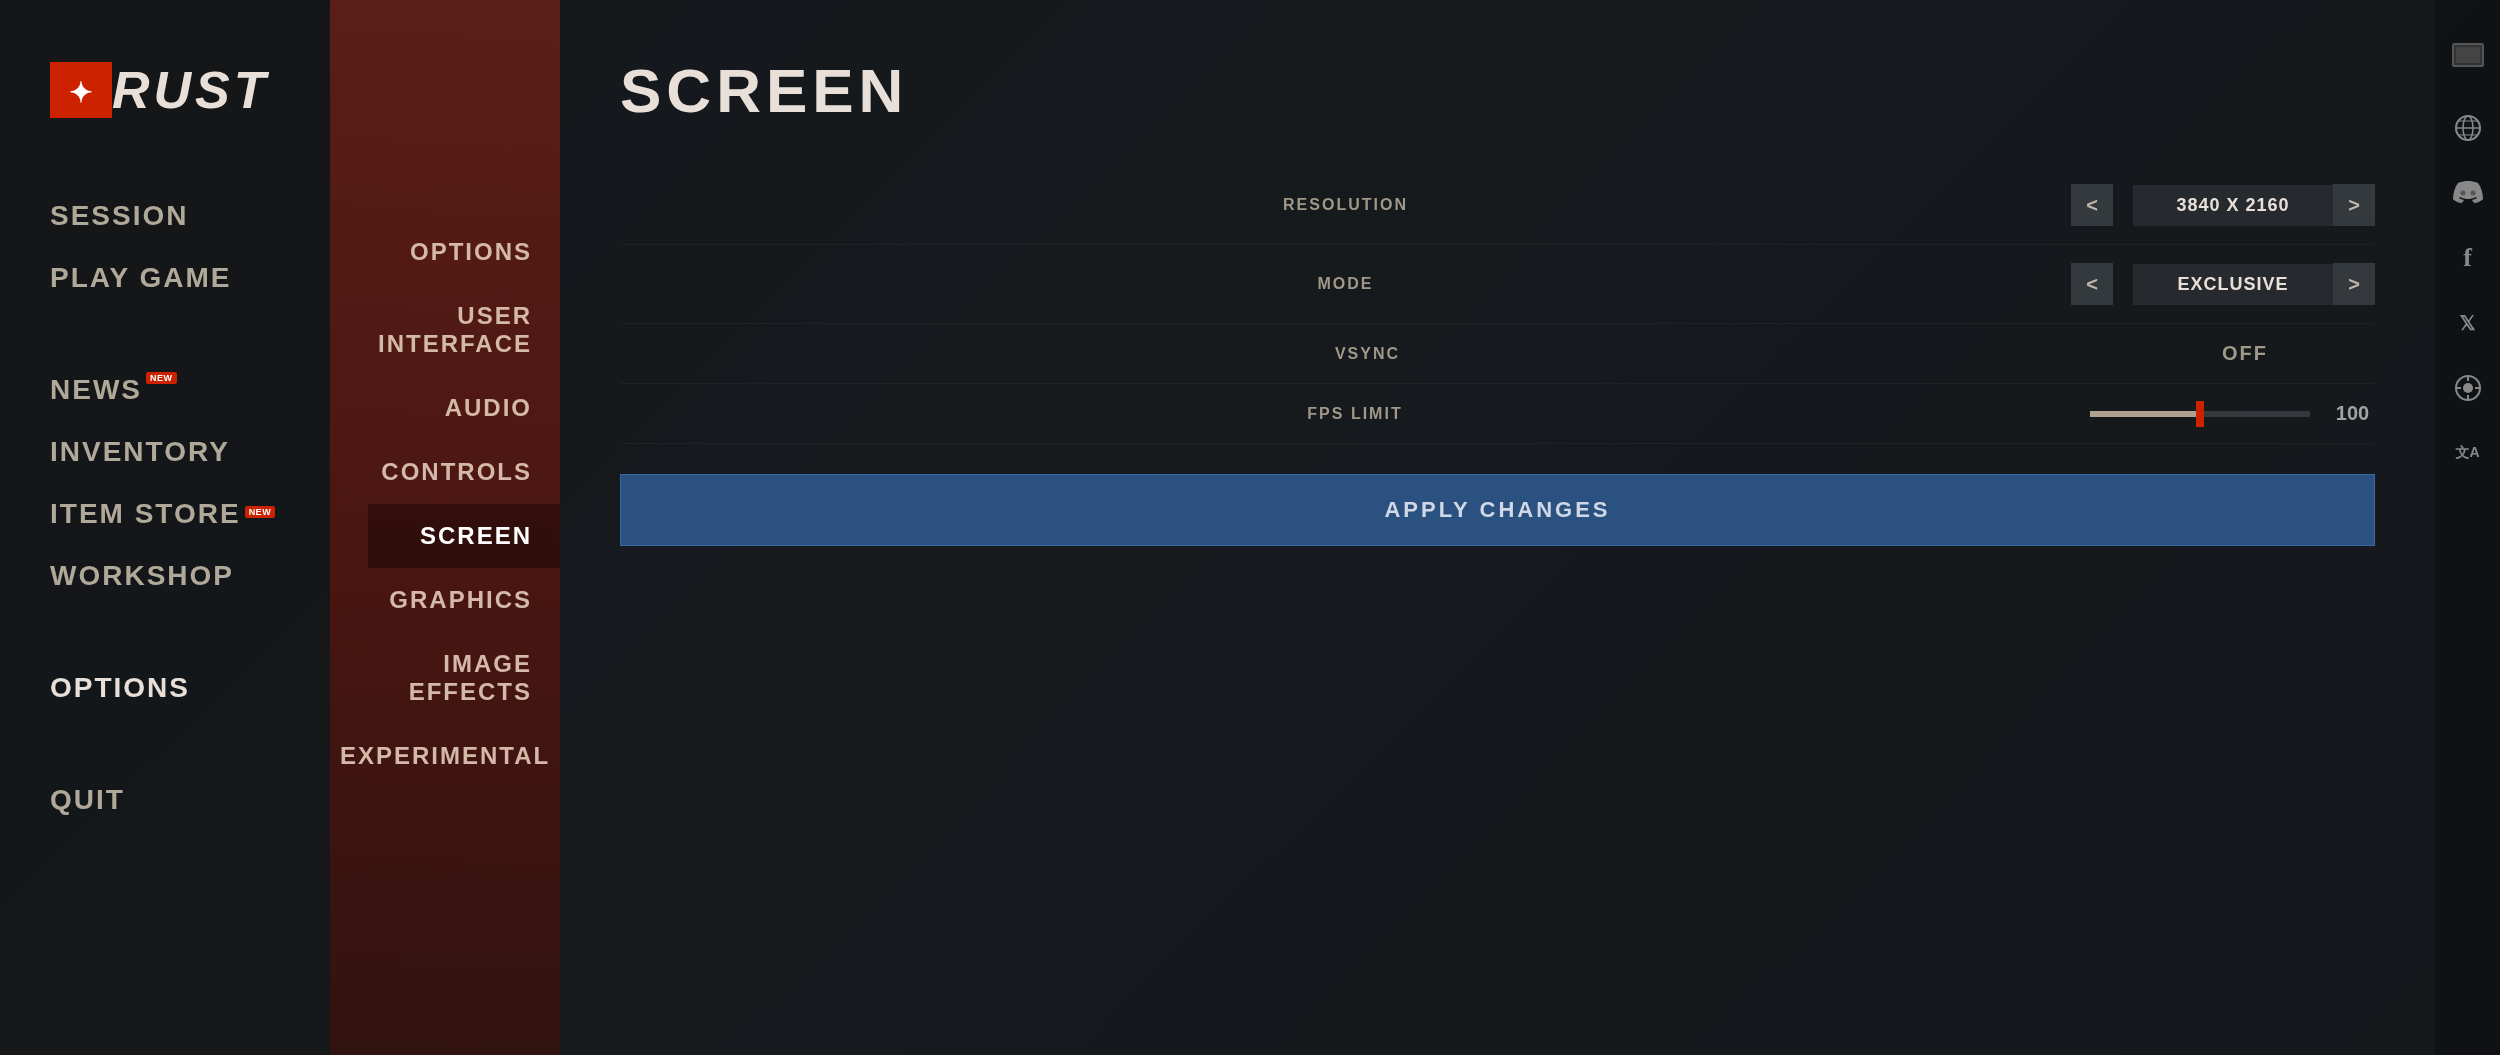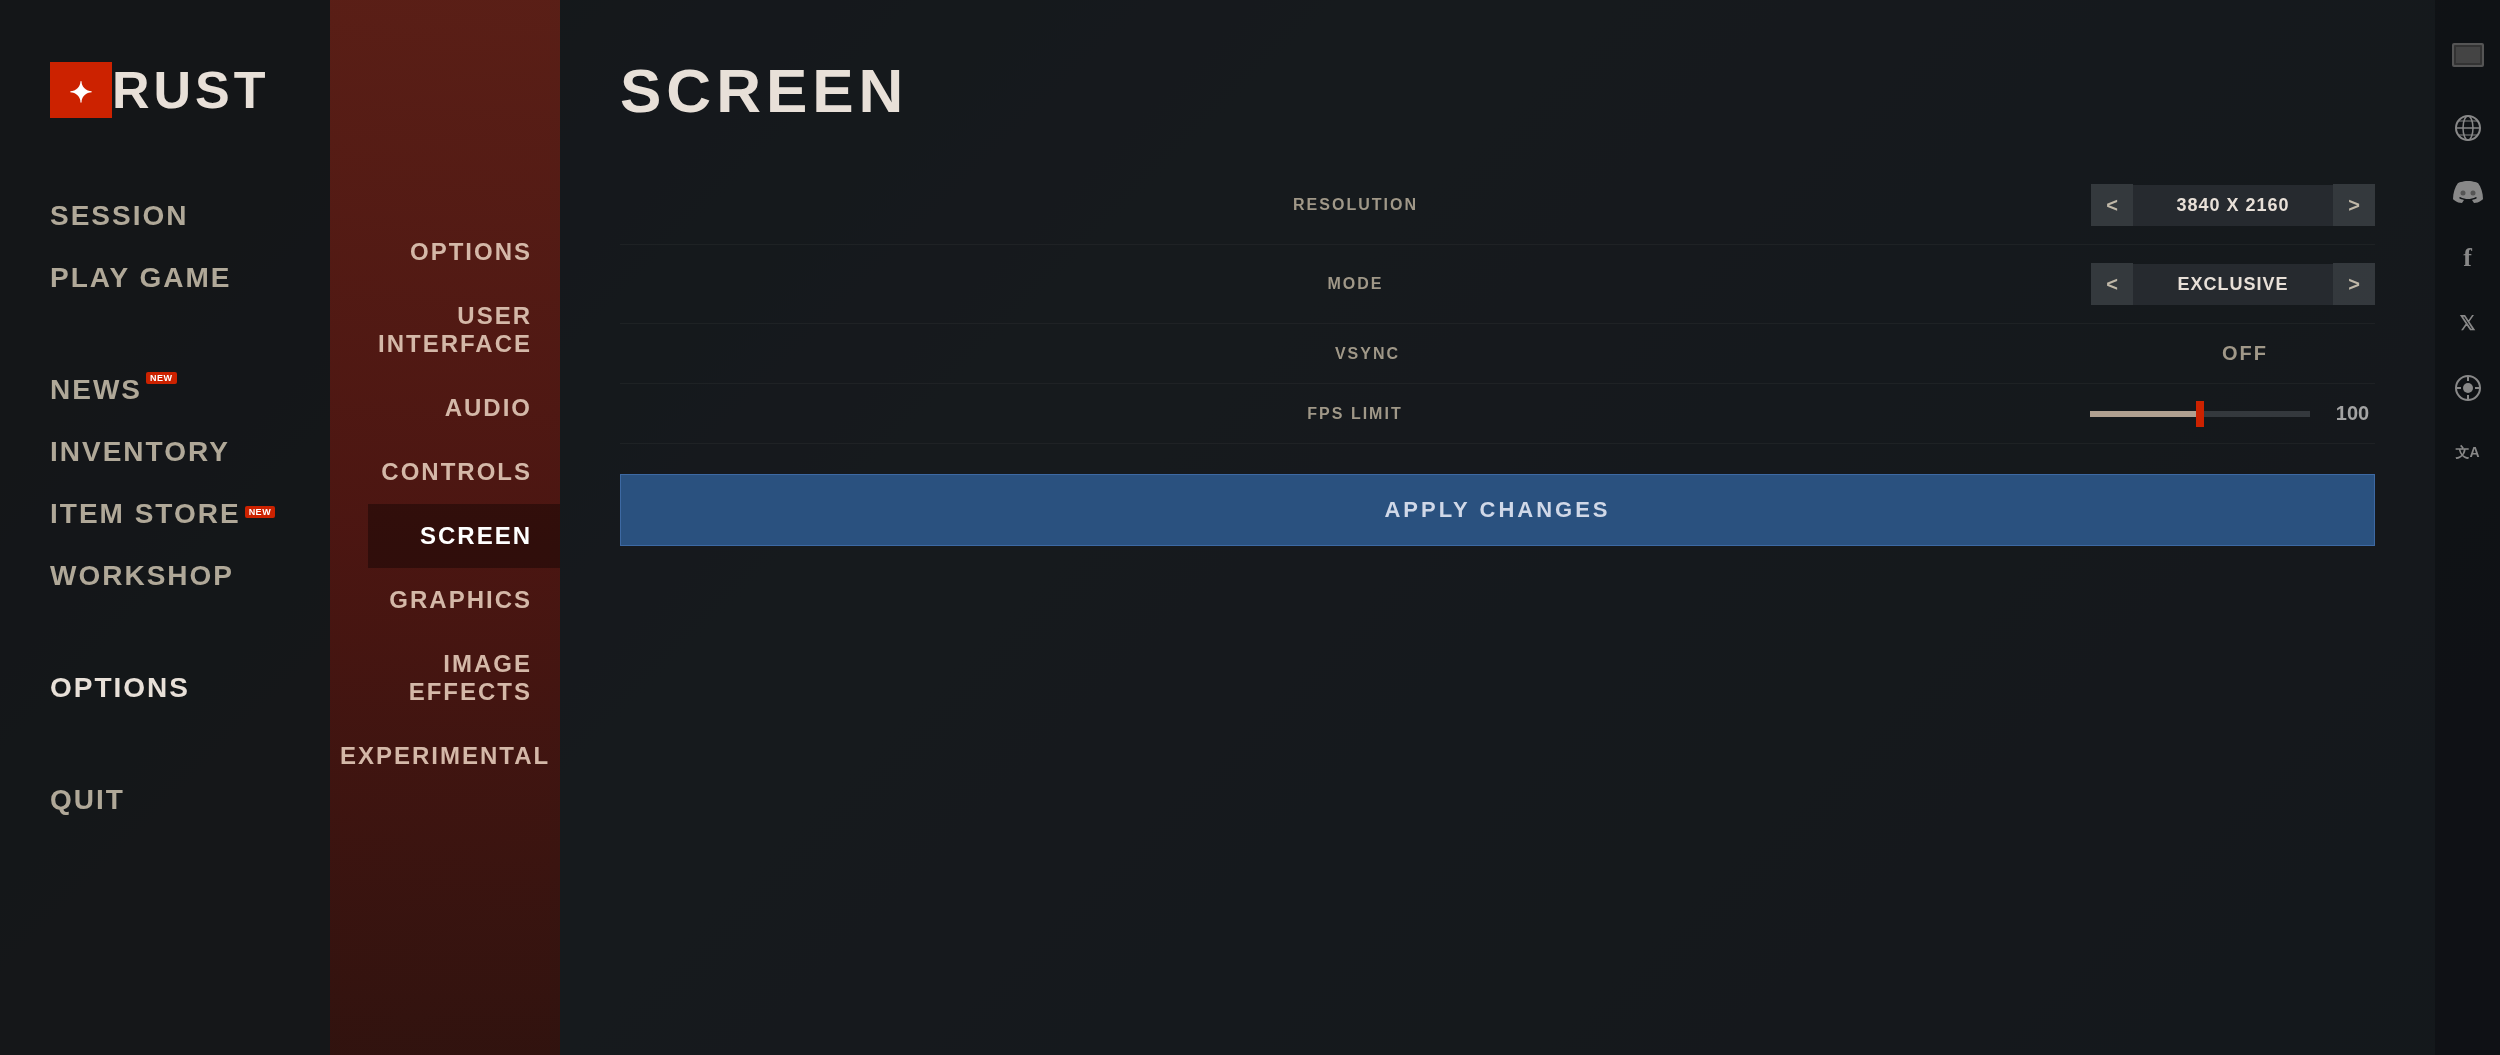--- a/index.html
+++ b/index.html
@@ -39,20 +39,21 @@
       align-items: center;
       margin-bottom: 70px;
       margin-top: 20px;
     }
 
     .logo-text {
       font-size: 52px;
       font-weight: 900;
       color: #e8e0d8;
       letter-spacing: 4px;
+      font-style: italic;
     }
 
     .main-nav {
       display: flex;
       flex-direction: column;
       gap: 10px;
     }
 
     .nav-item {
       font-size: 28px;
@@ -188,20 +189,21 @@
     .value-display {
       background: rgba(40,44,50,0.9);
       color: #e8e0d8;
       font-size: 18px;
       font-weight: 700;
       letter-spacing: 1px;
       padding: 10px 30px;
       min-width: 200px;
       text-align: center;
       text-transform: uppercase;
+      margin-left: 20px;
     }
 
     .toggle-display {
       font-size: 20px;
       font-weight: 700;
       color: #a09888;
       letter-spacing: 2px;
       text-transform: uppercase;
       min-width: 260px;
       text-align: center;

